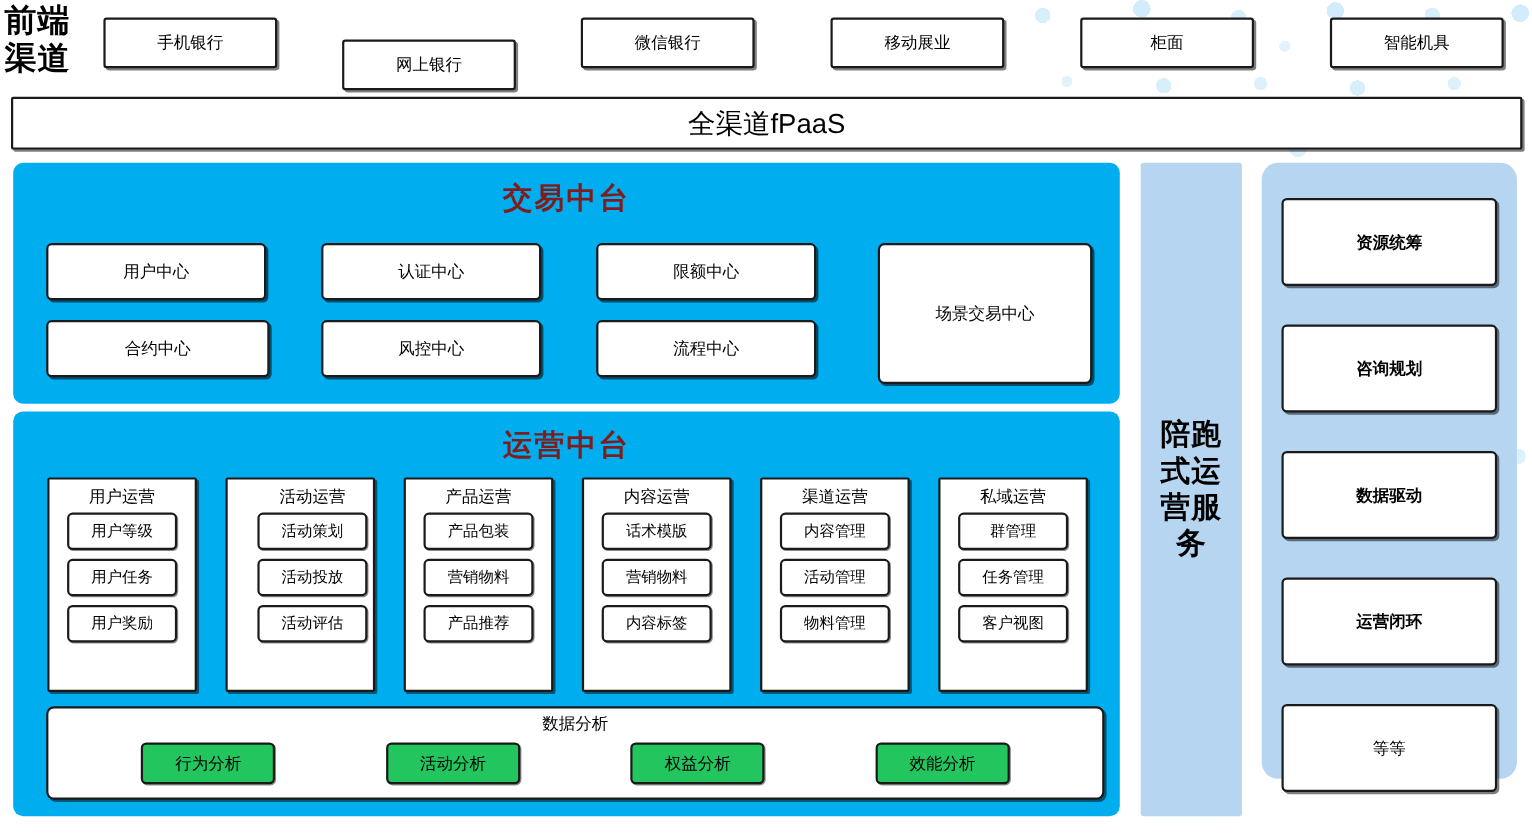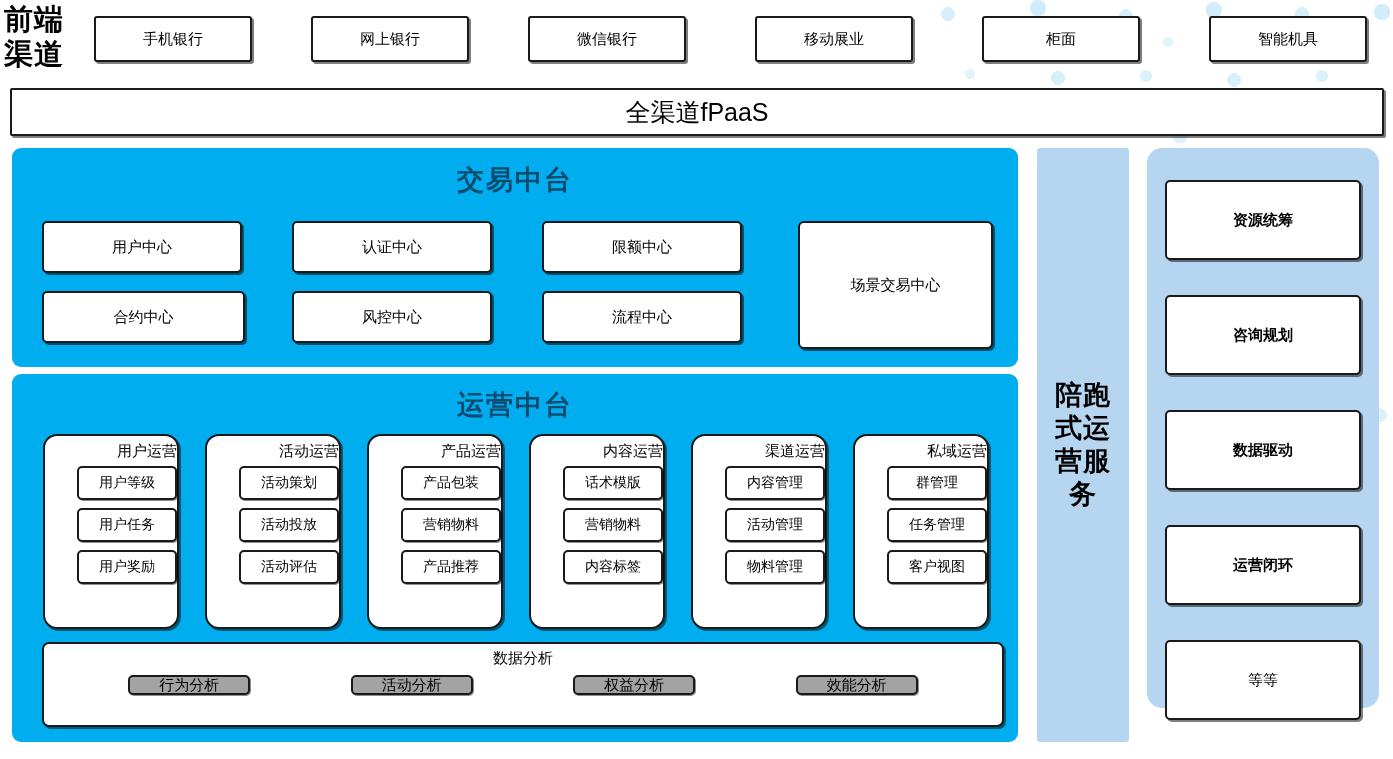--- a/index.html
+++ b/index.html
@@ -112,21 +112,21 @@
     position: absolute;
     background: #00aef0;
     border-radius: 9px;
   }
   .panel-title {
     position: absolute;
     left: 0; right: 0;
     text-align: center;
     font-size: 27px;
     font-weight: bold;
-    color: #0c4a6e;
+    color: #7f1d1d;
     letter-spacing: 2px;
   }
 
   #trade-panel { left: 12px; top: 148px; width: 1006px; height: 219px; }
   #trade-title { top: 14px; }
   #ops-panel { left: 12px; top: 374px; width: 1006px; height: 368px; }
   #ops-title { top: 13px; }
 
   .trade-box {
     position: absolute;
@@ -142,26 +142,26 @@
   }
 
   
   .ops-col {
     position: absolute;
     top: 60px;
     width: 136px;
     height: 195px;
     background: #ffffff;
     border: 2px solid #1a1a1a;
-    border-radius: 14px;
+    border-radius: 2px;
     box-sizing: border-box;
     box-shadow: 2px 2px 0 rgba(0,0,0,0.5);
     display: flex;
     flex-direction: column;
-    align-items: flex-end;
+    align-items: center;
   }
   .ops-col-title {
     font-size: 15px;
     margin-top: 6px;
     margin-bottom: 5px;
     white-space: nowrap;
   }
   .ops-item {
     width: 100px;
     height: 34px;
@@ -196,22 +196,22 @@
   }
   #analysis-items {
     position: absolute;
     left: 0; right: 0; top: 31px;
     display: flex;
     justify-content: space-around;
     padding: 0 34px;
     box-sizing: border-box;
   }
   .analysis-item {
-    width: 122px; height: 20px;
-    background: #a3a3a3;
+    width: 122px; height: 38px;
+    background: #22c55e;
     border: 2px solid #1a1a1a;
     border-radius: 5px;
     box-sizing: border-box;
     display: flex; align-items: center; justify-content: center;
     font-size: 15px;
     box-shadow: 1px 1px 0 rgba(0,0,0,0.45);
   }
 
   
   #service-col {
@@ -263,21 +263,21 @@
 
 <div id="canvas">
 
   <div id="dots"></div>
   <div id="dots2"></div>
 
   <div id="channel-label">前端渠道</div>
 
   <div id="channel-row">
     <div class="card channel-box" style="left:0px;">手机银行</div>
-    <div class="card channel-box" style="left:217px;">网上银行</div>
+    <div class="card channel-box" style="left:217px;margin-top:20px;">网上银行</div>
     <div class="card channel-box" style="left:434px;">微信银行</div>
     <div class="card channel-box" style="left:661px;">移动展业</div>
     <div class="card channel-box" style="left:888px;">柜面</div>
     <div class="card channel-box" style="left:1115px;">智能机具</div>
   </div>
 
   <div id="fpaas-bar" class="card">全渠道fPaaS</div>
 
   <div id="trade-panel" class="blue-panel">
     <div id="trade-title" class="panel-title">交易中台</div>

